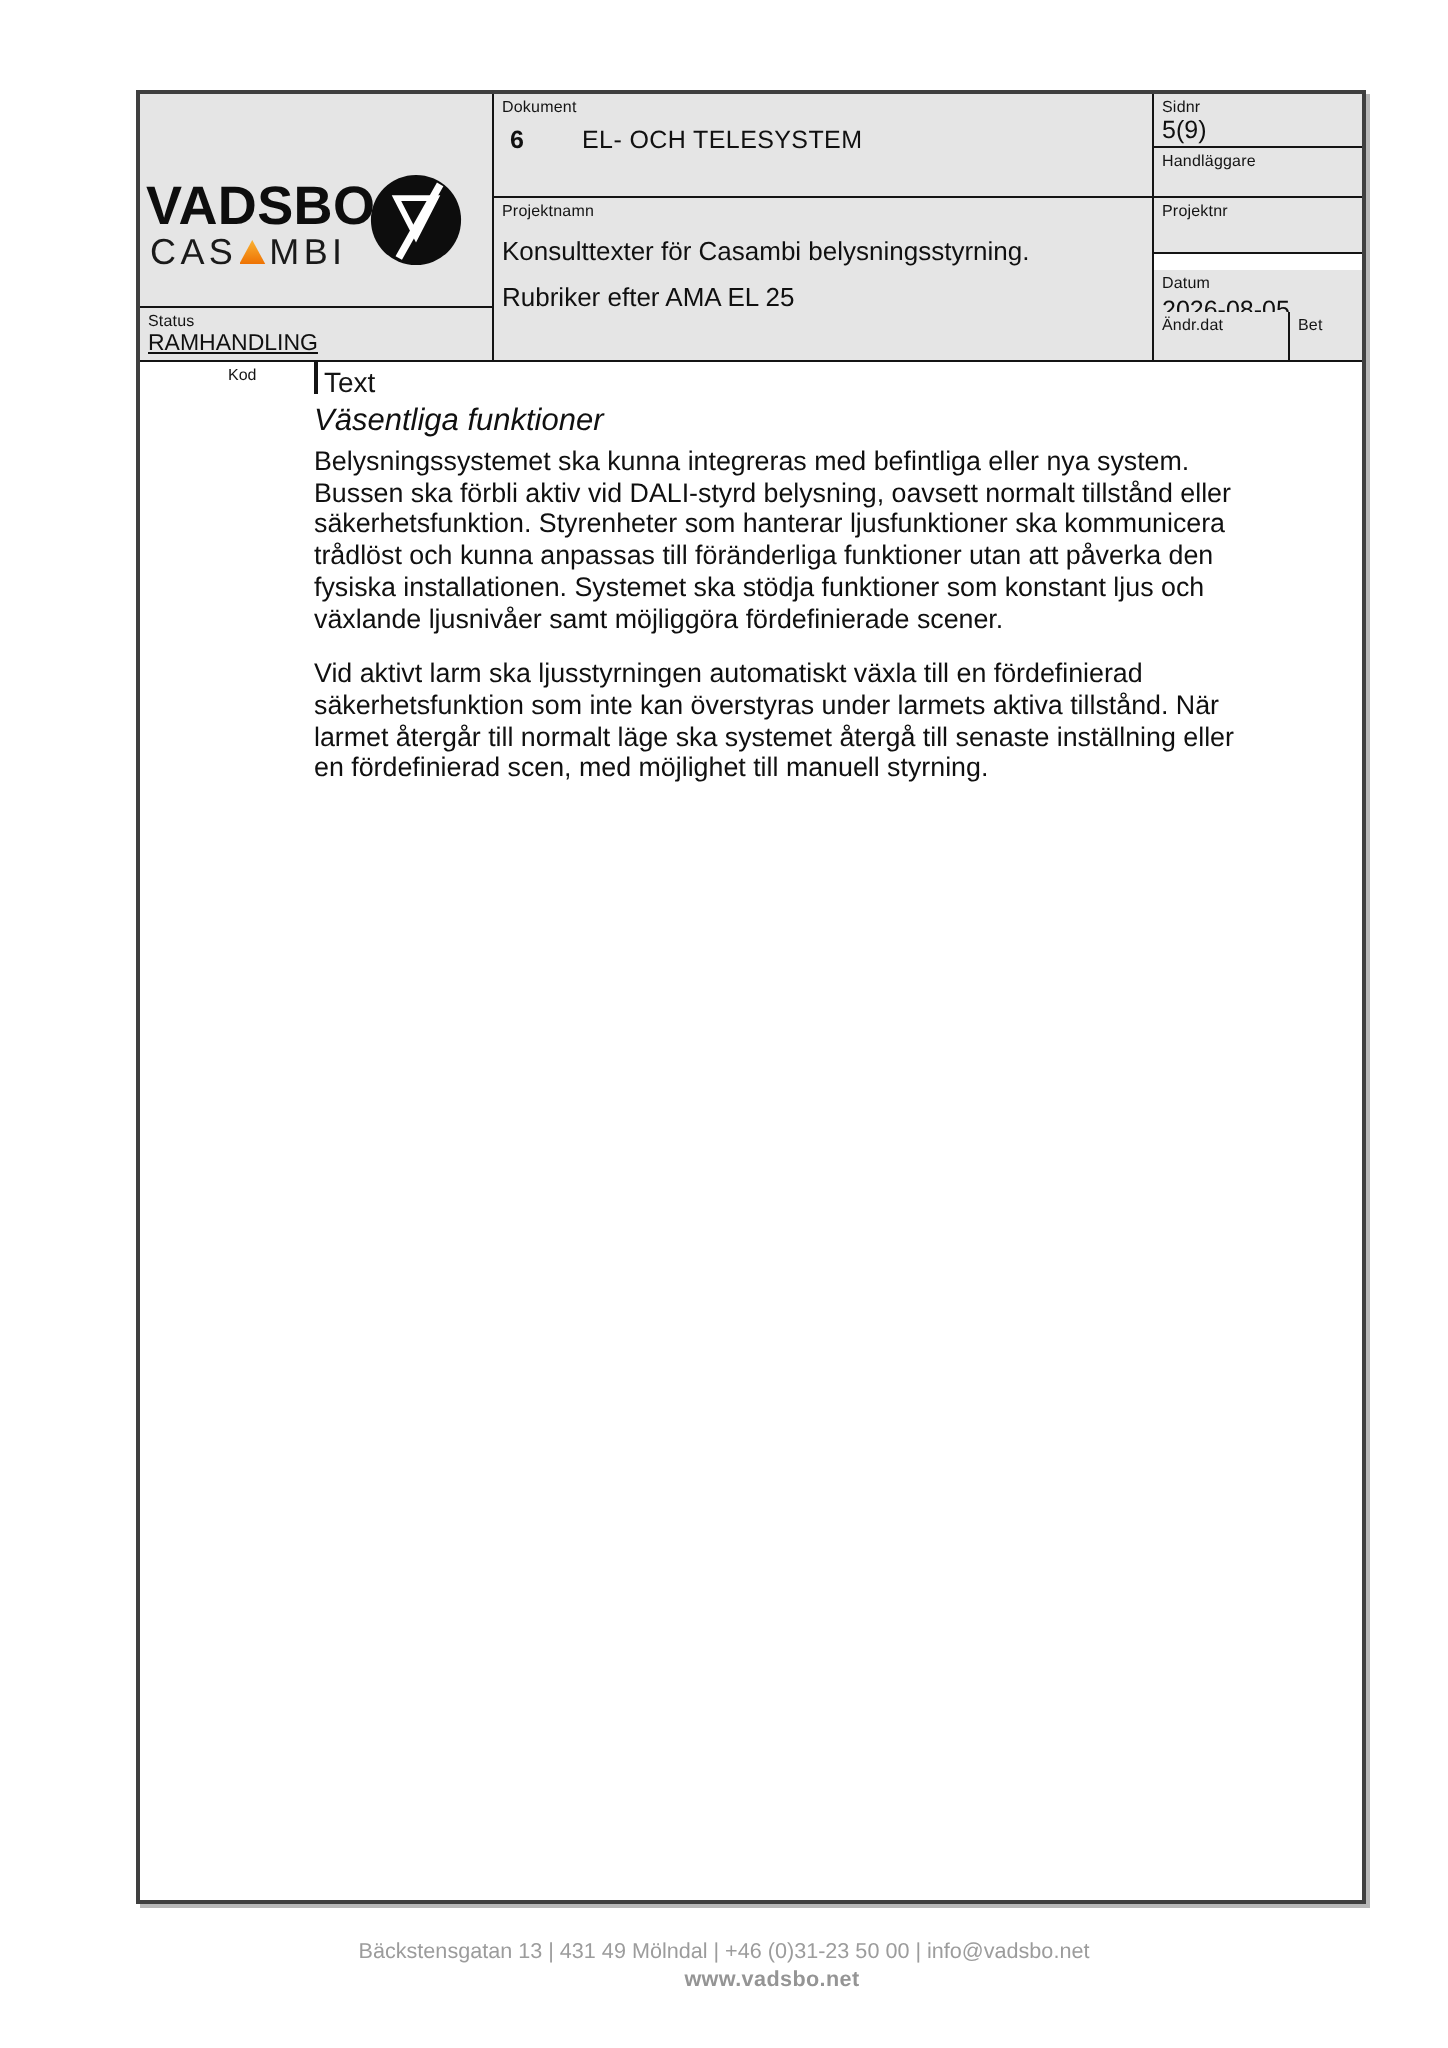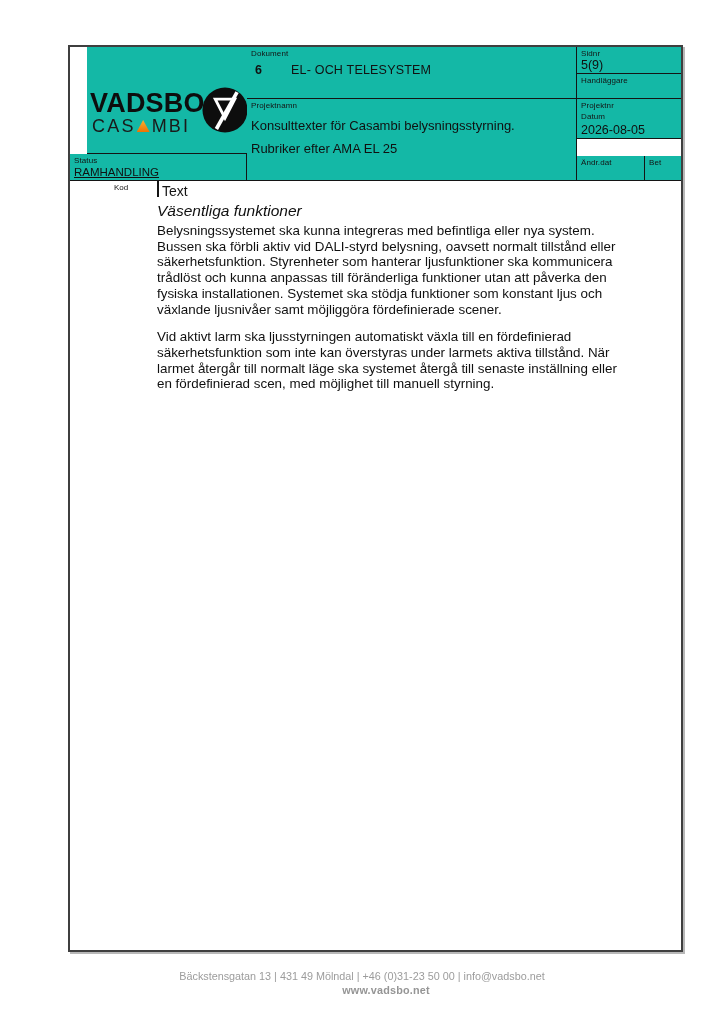--- a/index.html
+++ b/index.html
@@ -22,42 +22,42 @@
     top: 45px;
     width: 615px;
     height: 907px;
     border: 2px solid #3f3f3f;
     box-shadow: 2px 2px 0 rgba(0,0,0,0.28);
     background: #ffffff;
   }
   .cell {
     position: absolute;
     border: 0 solid #141414;
-    background: #14b8a6;
+    background: #e5e5e5;
   }
   .br { border-right-width: 1.5px; }
   .bb { border-bottom-width: 1.5px; }
   .cell-label {
     display: block;
     font-size: 8px;
     line-height: 10px;
     padding: 2px 0 0 4px;
     color: #141414;
     letter-spacing: 0.1px;
   }
   .cell-value {
     position: absolute;
     left: 4px;
     bottom: 1px;
     font-size: 12.5px;
     color: #101010;
     white-space: nowrap;
   }
   
-  .logo-cell { left: 17px; top: 0; width: 177px; height: 107px; }
+  .logo-cell { left: 0; top: 0; width: 177px; height: 107px; }
   .brand {
     position: absolute;
     left: 3px;
     top: 41px;
     font-size: 27px;
     font-weight: bold;
     letter-spacing: 0.2px;
     color: #0d0d0d;
   }
   .brand-icon {
@@ -105,21 +105,21 @@
     line-height: 23px;
     padding-left: 4px;
     color: #101010;
     white-space: nowrap;
   }
   .pname-lines { margin-top: 3px; }
   
   .sidnr-cell   { left: 507px; top: 0;     width: 104px; height: 27px; }
   .handl-cell   { left: 507px; top: 27px;  width: 104px; height: 25px; }
   .pnr-cell     { left: 507px; top: 52px;  width: 104px; height: 28px; }
-  .datum-cell   { left: 507px; top: 63px;  width: 104px; height: 29px; }
+  .datum-cell   { left: 507px; top: 88px;  width: 104px; height: 29px; }
   .andr-cell    { left: 507px; top: 109px; width: 68px;  height: 25px; }
   .bet-cell     { left: 575px; top: 109px; width: 36px;  height: 25px; }
   
   .kod-label {
     position: absolute; left: 4px; top: 136px;
     font-size: 8px; color: #141414; margin-left: 40px;
   }
   .text-label {
     position: absolute; left: 92px; top: 136px;
     font-size: 14px; color: #141414;

